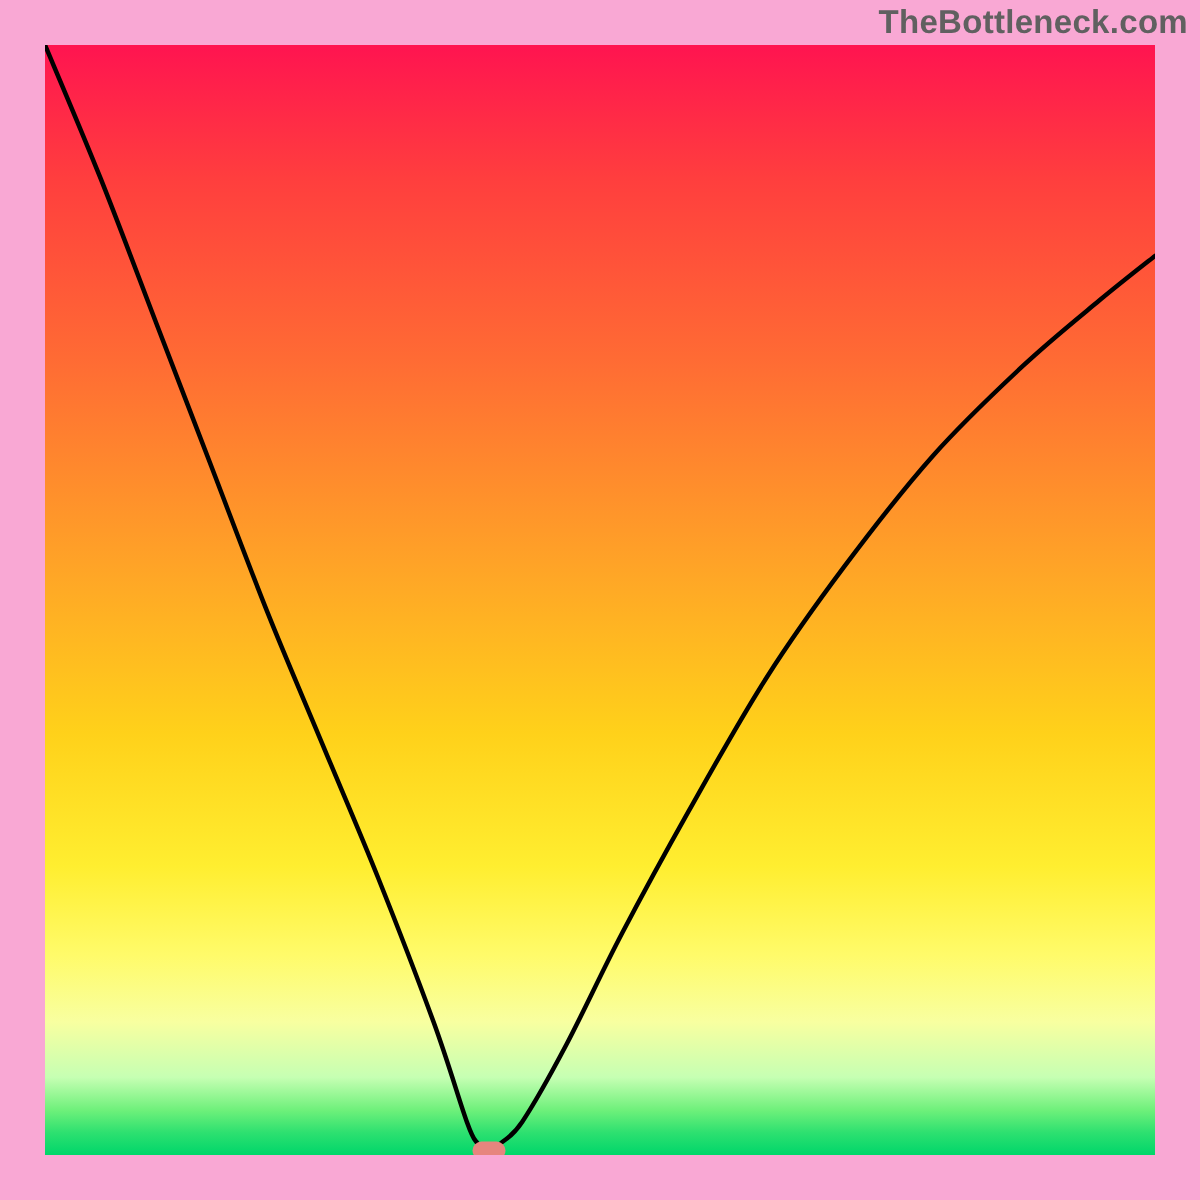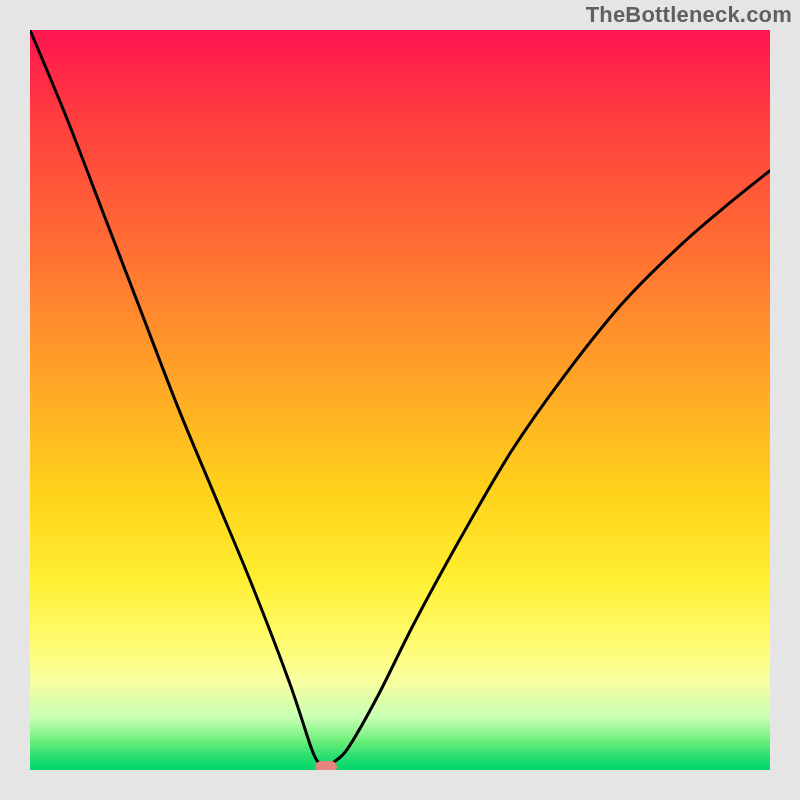--- a/index.html
+++ b/index.html
@@ -8,21 +8,21 @@
     width: 800px;
     height: 800px;
     background: #000;
     font-family: Arial, Helvetica, sans-serif;
     overflow: hidden;
   }
   .frame {
     position: relative;
     width: 800px;
     height: 800px;
-    background: #e5e5e5;
+    background: #f9a8d4;
   }
   .watermark {
     position: absolute;
     top: 2px;
     right: 8px;
     color: #606060;
     font-size: 22px;
     font-weight: 600;
     letter-spacing: 0.2px;
     z-index: 5;

